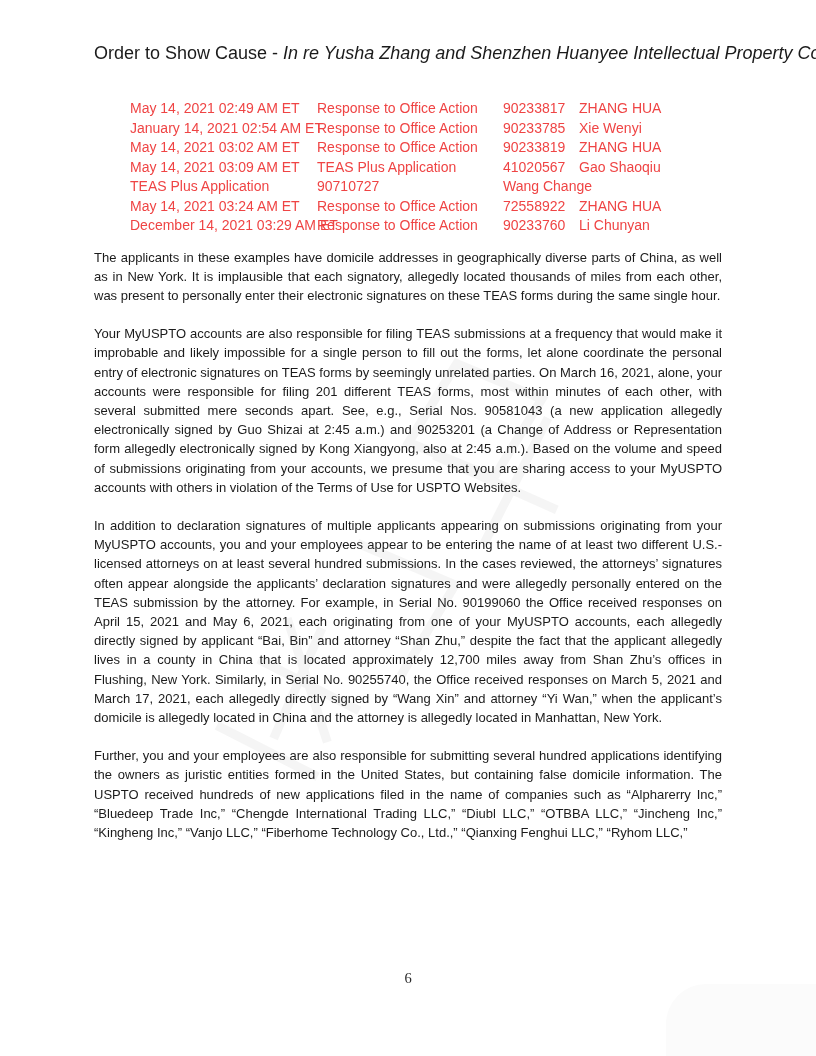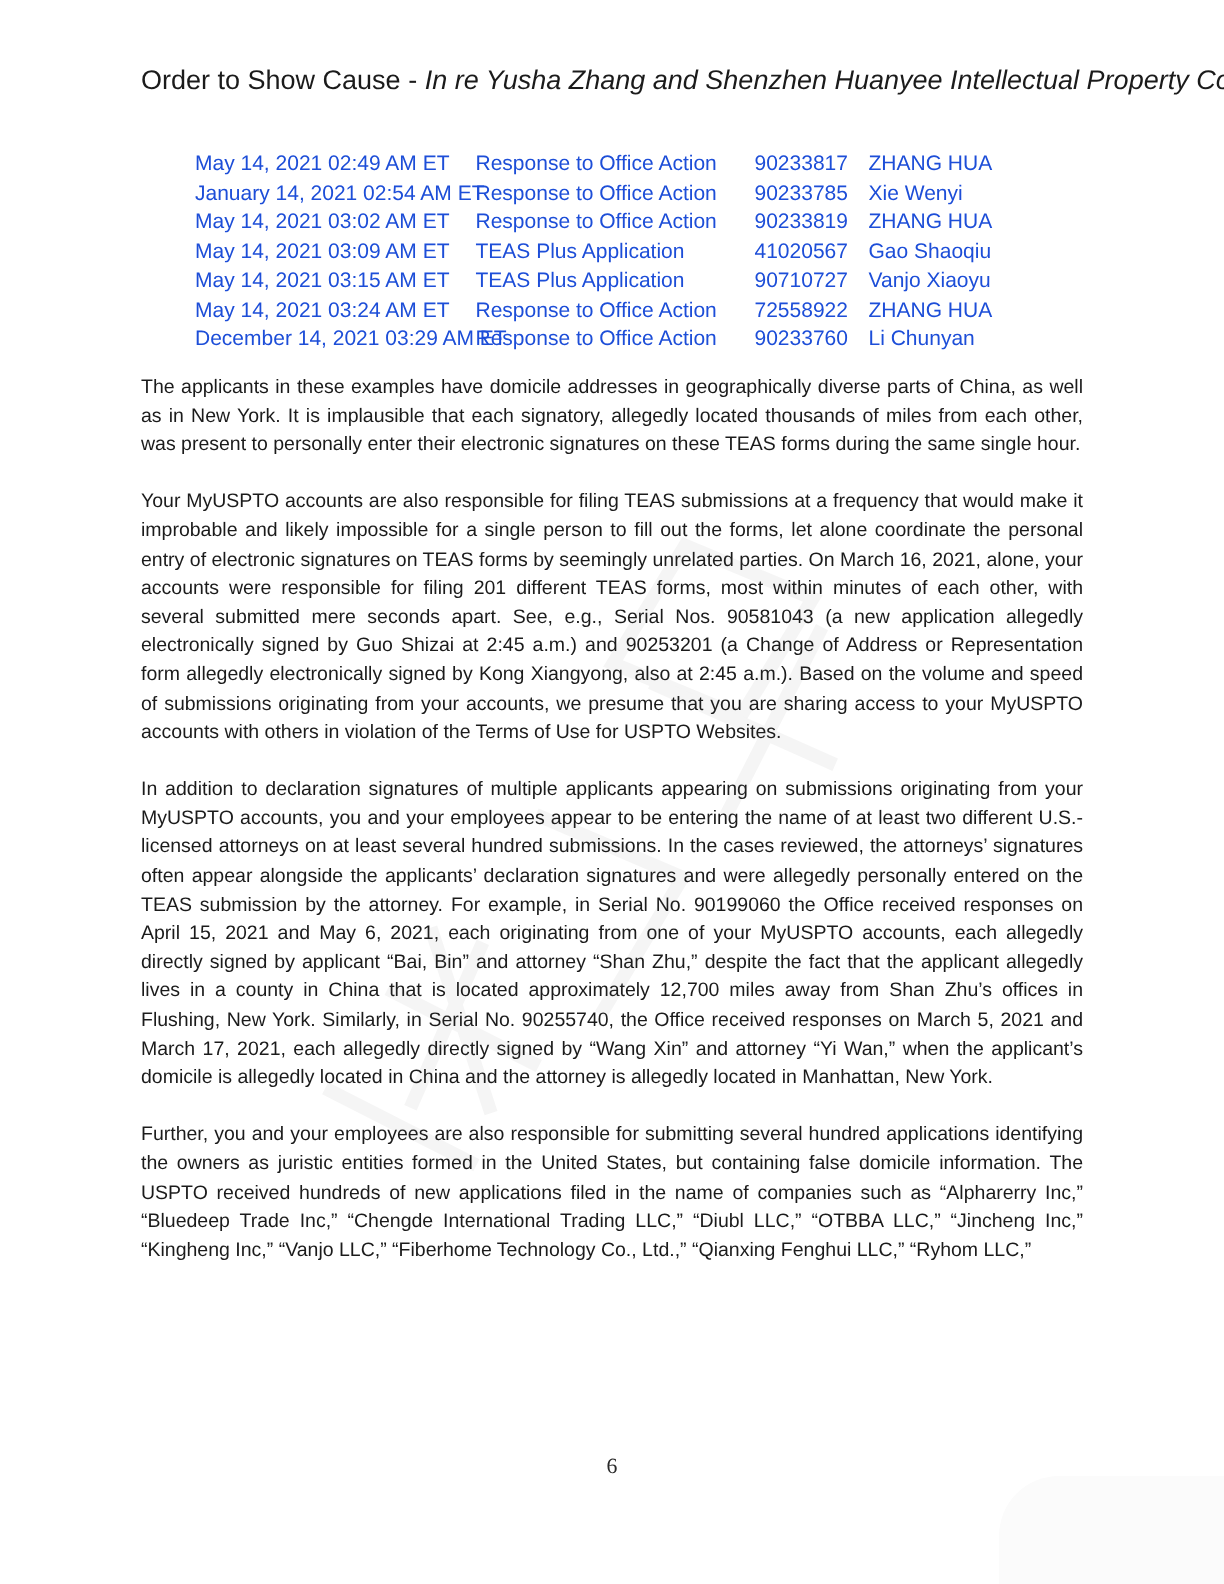--- a/index.html
+++ b/index.html
@@ -25,21 +25,21 @@
     white-space: nowrap;
     color: #1b1b1b;
   }
   .doc-header .case-italic { font-style: italic; }
 
   .subm-table {
     margin-top: 37px;
     margin-left: 36px;
     font-size: 14px;
     line-height: 19.5px;
-    color: #1d4ed8;
+    color: #ef4444;
   }
   .t-row {
     display: grid;
     grid-template-columns: 187px 186px 76px auto;
   }
   .t-cell { white-space: nowrap; }
 
   .body-copy p {
     margin: 19px 0 0 0;
     font-size: 13px;
@@ -125,24 +125,23 @@
         <div class="t-cell">90233819</div>
         <div class="t-cell">ZHANG HUA</div>
       </div>
       <div class="t-row">
         <div class="t-cell">May 14, 2021 03:09 AM ET</div>
         <div class="t-cell">TEAS Plus Application</div>
         <div class="t-cell">41020567</div>
         <div class="t-cell">Gao Shaoqiu</div>
       </div>
       <div class="t-row">
-        <div class="t-cell">May 14, 2021 03:15 AM ET</div>
         <div class="t-cell">TEAS Plus Application</div>
         <div class="t-cell">90710727</div>
-        <div class="t-cell">Vanjo Xiaoyu</div>
+        <div class="t-cell">Wang Change</div>
       </div>
       <div class="t-row">
         <div class="t-cell">May 14, 2021 03:24 AM ET</div>
         <div class="t-cell">Response to Office Action</div>
         <div class="t-cell">72558922</div>
         <div class="t-cell">ZHANG HUA</div>
       </div>
       <div class="t-row">
         <div class="t-cell">December 14, 2021 03:29 AM ET</div>
         <div class="t-cell">Response to Office Action</div>

